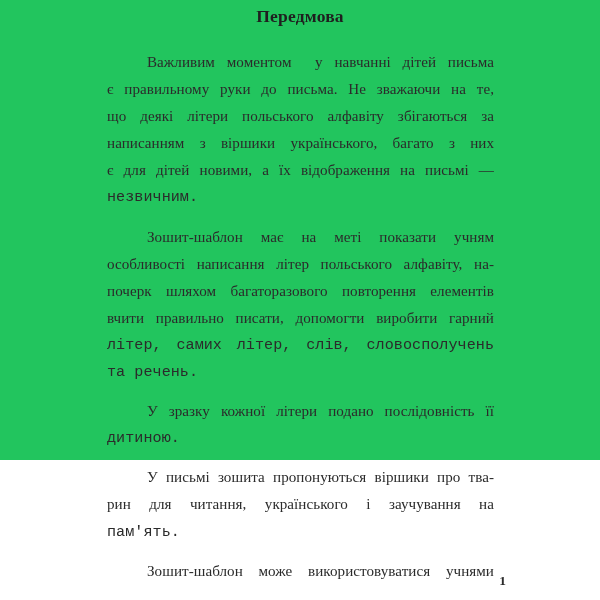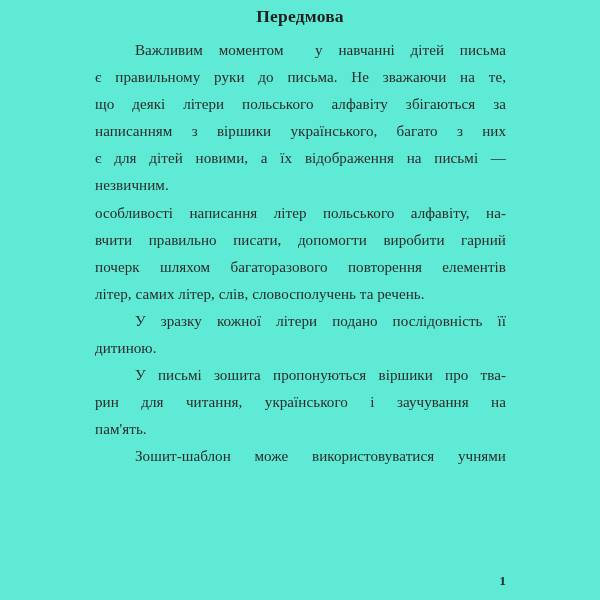--- a/index.html
+++ b/index.html
@@ -11,22 +11,22 @@
     height: 600px;
     background: #ffffff;
     font-family: "Liberation Serif", "DejaVu Serif", serif;
     color: #262626;
     overflow: hidden;
   }
 
   .page {
     position: relative;
     width: 600px;
-    height: 600px;
-    background: #5eead4;
+    height: 460px;
+    background: #22c55e;
     box-sizing: border-box;
   }
 
   .page-title {
     position: absolute;
     top: 6px;
     left: 0;
     width: 600px;
     text-align: center;
     font-size: 17.5px;
@@ -36,38 +36,39 @@
   }
 
   .text-block {
     position: absolute;
     top: 37px;
     left: 95px;
     width: 411px;
   }
 
   .para {
-    margin: 0;
+    margin: 12px;
     text-align: justify;
     text-justify: inter-word;
     font-size: 15.1px;
     line-height: 27.1px;
     color: #2b2b2b;
     letter-spacing: 0.05px;
   }
 
   
   .line {
     display: block;
     text-align: justify;
     text-align-last: justify;
     white-space: pre-wrap;
   }
   .line.last {
     text-align-last: left;
+    font-family: Liberation Mono, monospace;
   }
   .line.indent {
     text-indent: 40px;
   }
 
   .page-number {
     position: absolute;
     left: 0;
     top: 573px;
     width: 506px;
@@ -89,23 +90,24 @@
     <p class="para">
       <span class="line indent">Важливим моментом  у навчанні дітей письма</span>
       <span class="line">є правильному руки до письма. Не зважаючи на те,</span>
       <span class="line">що деякі літери польського алфавіту збігаються за</span>
       <span class="line">написанням з віршики українського, багато з них</span>
       <span class="line">є для дітей новими, а їх відображення на письмі —</span>
       <span class="line last">незвичним.</span>
     </p>
 
     <p class="para">
+      <span class="line indent">Зошит-шаблон має на меті показати учням</span>
       <span class="line">особливості написання літер польського алфавіту, на-</span>
+      <span class="line">почерк шляхом багаторазового повторення елементів</span>
       <span class="line">вчити правильно писати, допомогти виробити гарний</span>
-      <span class="line">почерк шляхом багаторазового повторення елементів</span>
       <span class="line last">літер, самих літер, слів, словосполучень та речень.</span>
     </p>
 
     <p class="para">
       <span class="line indent">У зразку кожної літери подано послідовність її</span>
       <span class="line last">дитиною.</span>
     </p>
 
     <p class="para">
       <span class="line indent">У письмі зошита пропонуються віршики про тва-</span>

